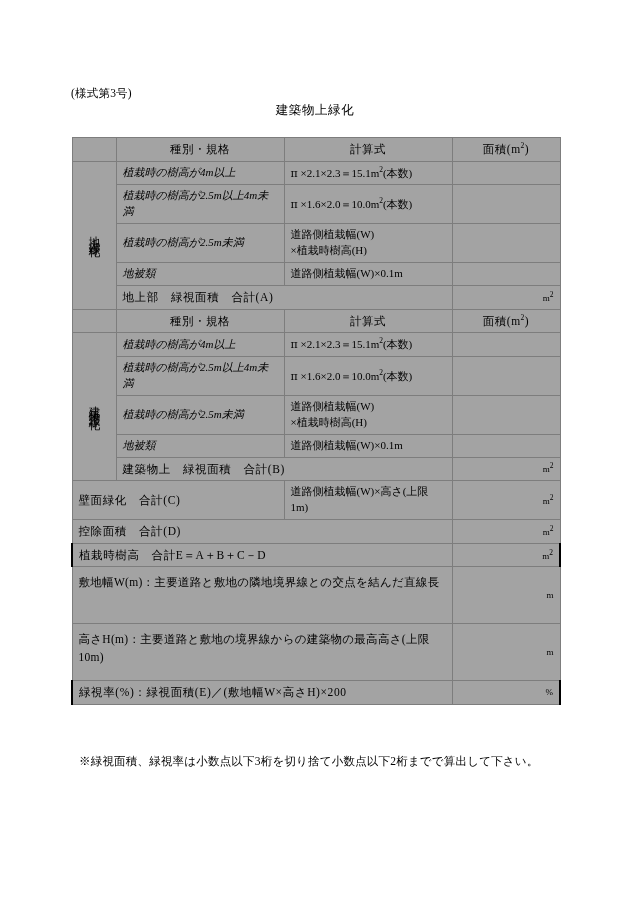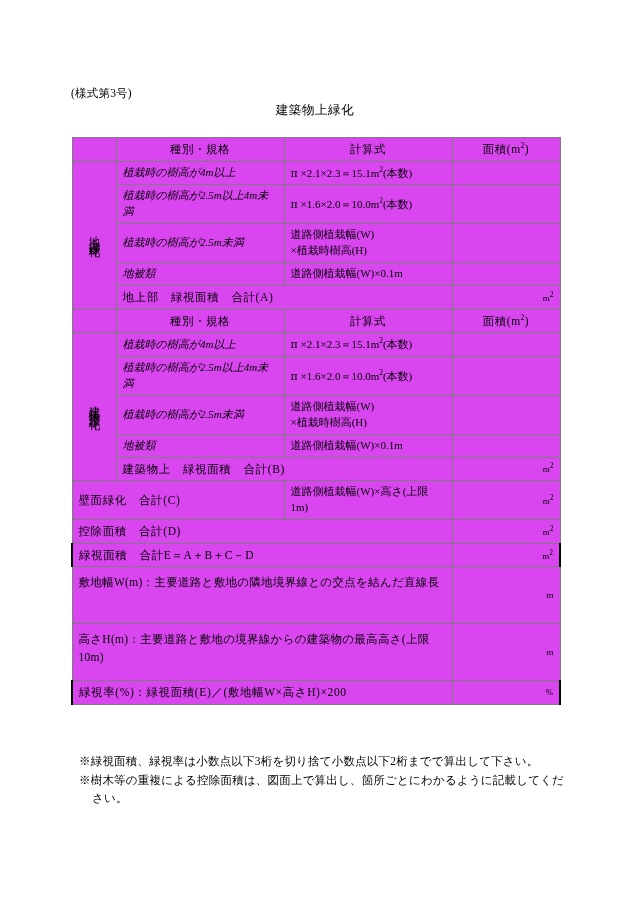--- a/index.html
+++ b/index.html
@@ -46,21 +46,21 @@
     width: 488px;
     border-collapse: collapse;
     table-layout: fixed;
     font-size: 11px;
   }
   table.calc td {
     border: 1px solid #7d7d7d;
     padding: 3px 6px;
     vertical-align: middle;
     line-height: 1.45;
-    background: #d946ef;
+    background: #a3a3a3;
   }
   
   col.c-label { width: 44px; }
   col.c-kind  { width: 168px; }
   col.c-form  { width: 168px; }
   col.c-area  { width: 108px; }
 
   .hdr {
     text-align: center;
     font-size: 11.5px;
@@ -230,21 +230,21 @@
         <td class="gray formula">道路側植栽幅(W)×高さ(上限1m)</td>
         <td class="gray unit-cell">m<span class="sub2">2</span></td>
       </tr>
 
       <tr>
         <td class="gray subtotal-text" colspan="3">控除面積　合計(D)</td>
         <td class="gray unit-cell">m<span class="sub2">2</span></td>
       </tr>
 
       <tr class="thick-row">
-        <td class="gray subtotal-text first-c" colspan="3">緑視面積　合計E＝A＋B＋C－D</td>
+        <td class="gray subtotal-text first-c" colspan="3">植栽時樹高　合計E＝A＋B＋C－D</td>
         <td class="gray unit-cell last-c">m<span class="sub2">2</span></td>
       </tr>
 
       <tr class="h-row">
         <td class="desc" colspan="3"><span class="desc-text">敷地幅W(m)：主要道路と敷地の隣地境界線との交点を結んだ直線長</span></td>
         <td class="unit-cell">m</td>
       </tr>
 
       <tr class="h-row">
         <td class="desc" colspan="3"><span class="desc-text">高さH(m)：主要道路と敷地の境界線からの建築物の最高高さ(上限10m)</span></td>
@@ -254,16 +254,15 @@
       <tr class="thick-row">
         <td class="gray subtotal-text first-c" colspan="3">緑視率(%)：緑視面積(E)／(敷地幅W×高さH)×200</td>
         <td class="gray unit-cell last-c">%</td>
       </tr>
 
     </tbody>
   </table>
 
   <div class="notes">
     <p class="note"><span class="marker">※</span><span>緑視面積、緑視率は小数点以下3桁を切り捨て小数点以下2桁までで算出して下さい。</span></p>
-    <p class="note"><span class="marker">※</span><span>樹木等の重複による控除面積は、図面上で算出し、箇所ごとにわかるように記載してください。</span></p>
   </div>
 
 </div>
 
 </body></html>

